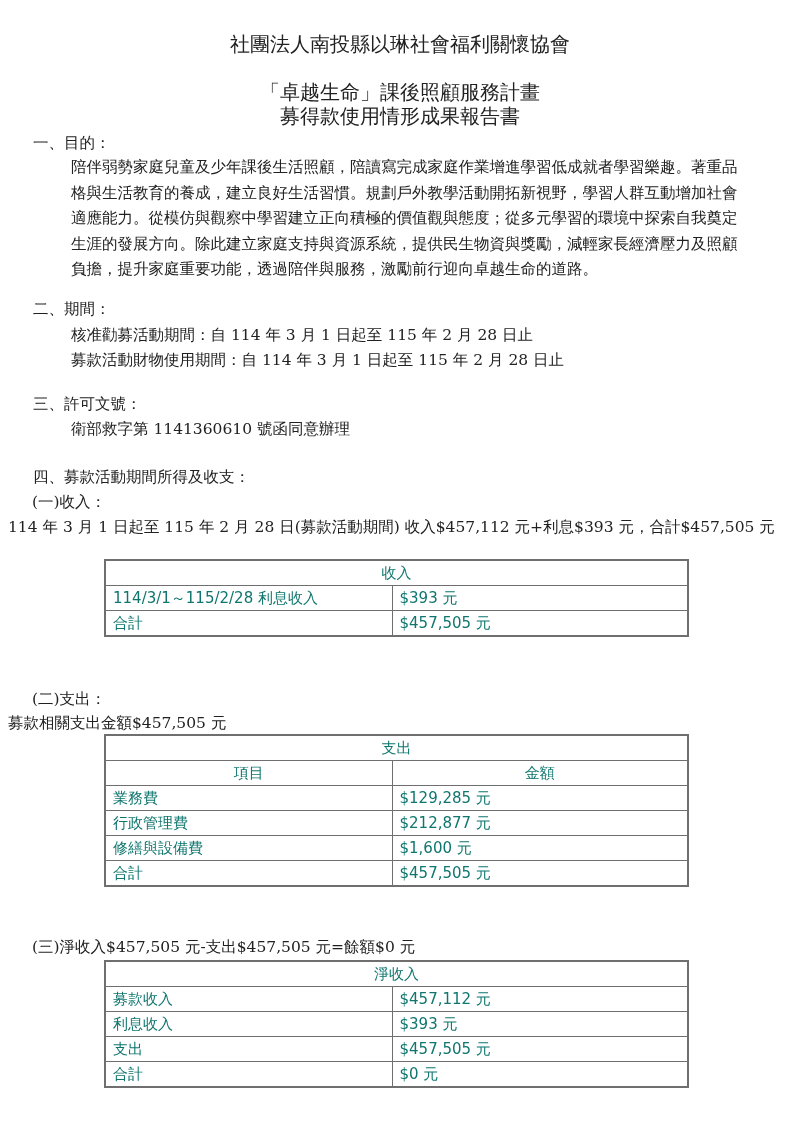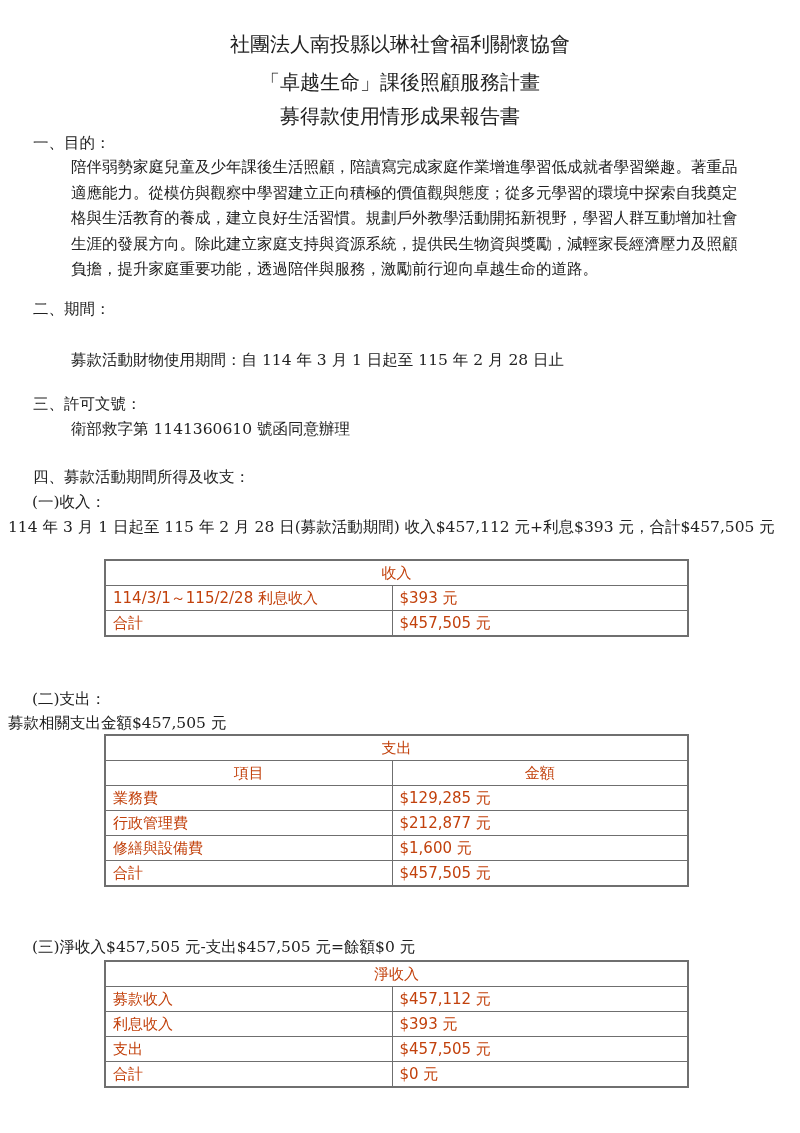--- a/index.html
+++ b/index.html
@@ -38,45 +38,46 @@
     background: #ffffff;
   }
   table.doc-table td {
     border: 1px solid #6f6f6f;
     height: 24px;
     padding: 0 7px;
     font-size: 15px;
     line-height: 24px;
     overflow: hidden;
     white-space: nowrap;
-    color: #c2410c;
+    color: #0f766e;
   }
   td.t-title { text-align: center; font-size: 15.5px; }
   td.t-colhead { text-align: center; }
   td.amount, td.num { font-family: "DejaVu Sans", sans-serif; }
 </style>
 </head>
 <body>
 
 <div class="page">
 
   <div class="abs title-line" style="top:26px;">社團法人南投縣以琳社會福利關懷協會</div>
-  <div class="abs title-line" style="top:64px;">「卓越生命」課後照顧服務計畫</div>
+  <div class="abs title-line" style="top:74px;">「卓越生命」課後照顧服務計畫</div>
   <div class="abs title-line" style="top:98px;">募得款使用情形成果報告書</div>
 
   <div class="abs heading" style="top:132px; left:33px;">一、目的：</div>
   <div class="abs" style="top:155px; left:71px;">
     <div class="para-line">陪伴弱勢家庭兒童及少年課後生活照顧，陪讀寫完成家庭作業增進學習低成就者學習樂趣。著重品</div>
+    <div class="para-line">格與生活教育的養成，建立良好生活習慣。規劃戶外教學活動開拓新視野，學習人群互動增加社會</div>
     <div class="para-line">適應能力。從模仿與觀察中學習建立正向積極的價值觀與態度；從多元學習的環境中探索自我奠定</div>
-    <div class="para-line">格與生活教育的養成，建立良好生活習慣。規劃戶外教學活動開拓新視野，學習人群互動增加社會</div>
     <div class="para-line">生涯的發展方向。除此建立家庭支持與資源系統，提供民生物資與獎勵，減輕家長經濟壓力及照顧</div>
     <div class="para-line">負擔，提升家庭重要功能，透過陪伴與服務，激勵前行迎向卓越生命的道路。</div>
   </div>
 
   <div class="abs heading" style="top:298px; left:33px;">二、期間：</div>
+  <div class="abs body-line" style="top:324px; left:71px;">核准勸募活動期間：自 114 年 3 月 1 日起至 115 年 2 月 28 日止</div>
   <div class="abs body-line" style="top:349px; left:71px;">募款活動財物使用期間：自 114 年 3 月 1 日起至 115 年 2 月 28 日止</div>
 
   <div class="abs heading" style="top:393px; left:33px;">三、許可文號：</div>
   <div class="abs body-line" style="top:418px; left:71px;">衛部救字第 1141360610 號函同意辦理</div>
 
   <div class="abs heading" style="top:466px; left:33px;">四、募款活動期間所得及收支：</div>
   <div class="abs label-line" style="top:491px; left:32px;">(一)收入：</div>
   <div class="abs body-line" style="top:516px; left:8px;">114 年 3 月 1 日起至 115 年 2 月 28 日(募款活動期間) 收入$457,112 元+利息$393 元，合計$457,505 元</div>
 
   <table class="doc-table abs" style="top:559px; left:104px;">

